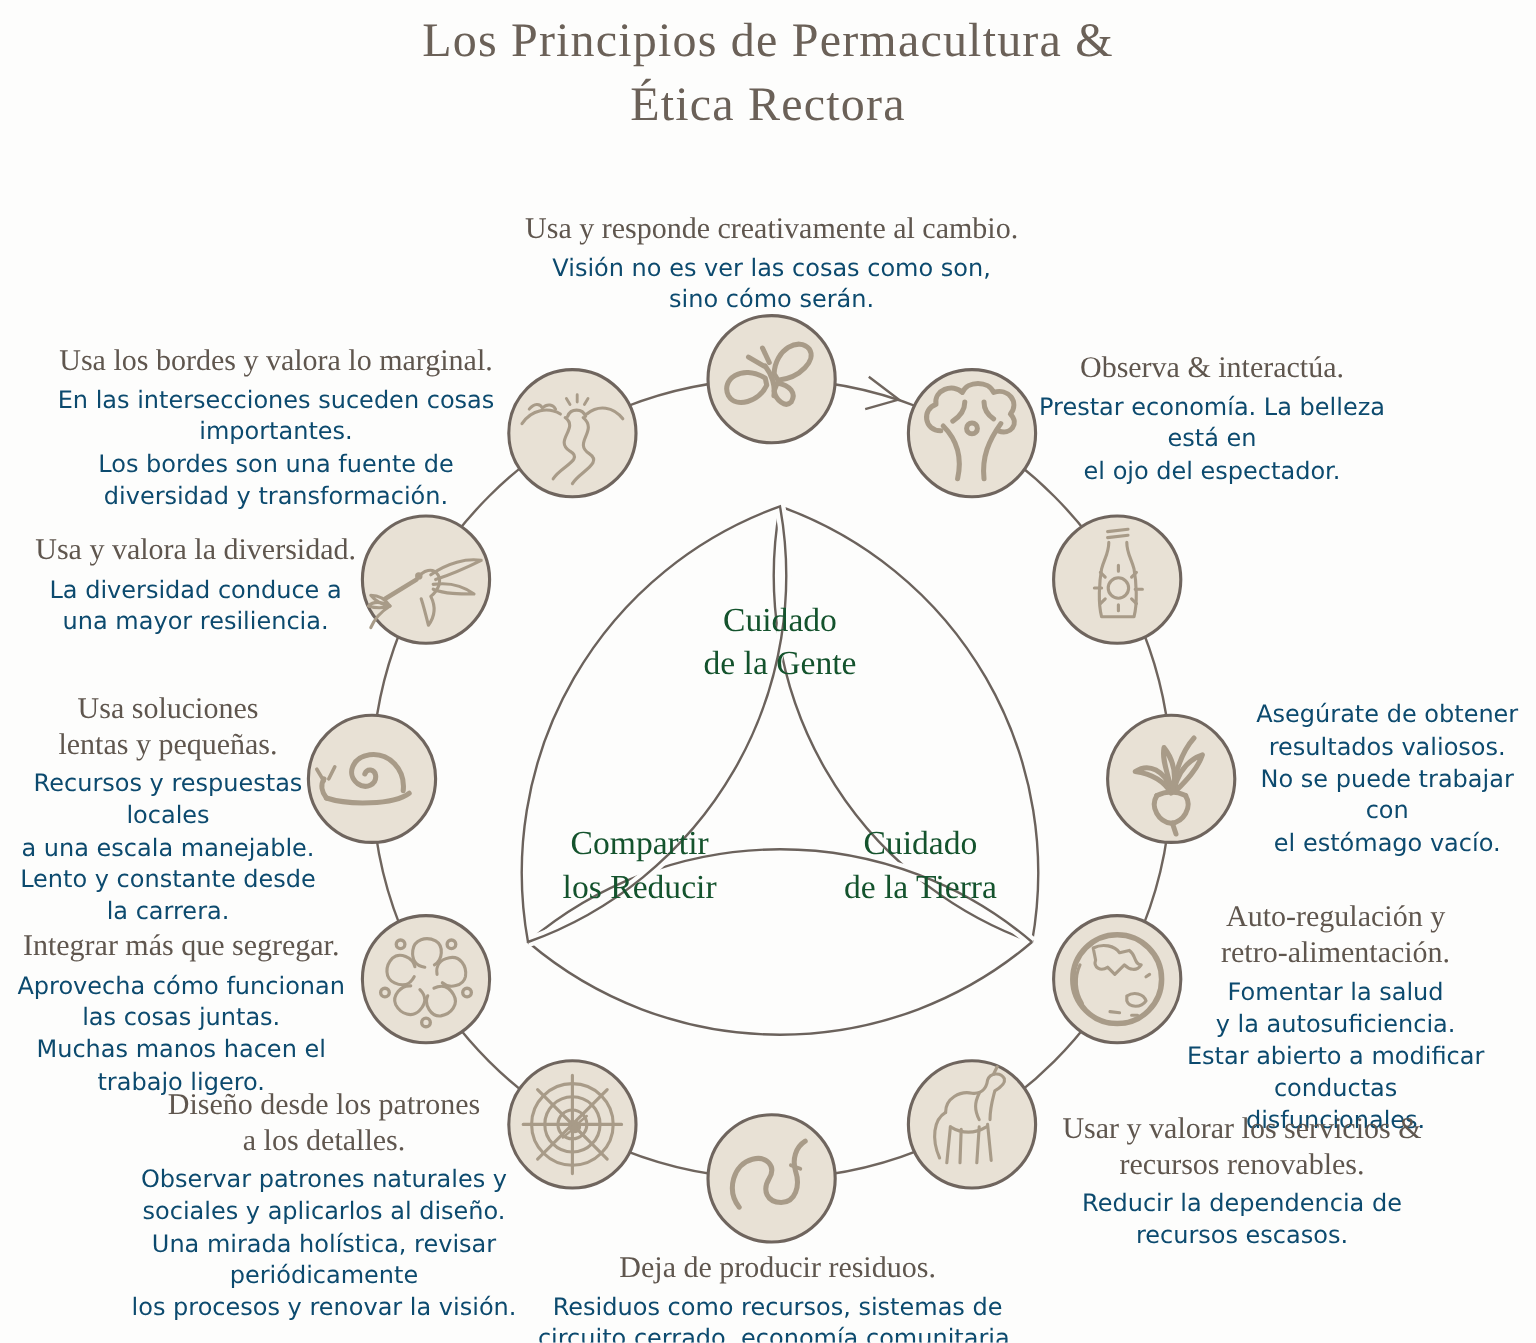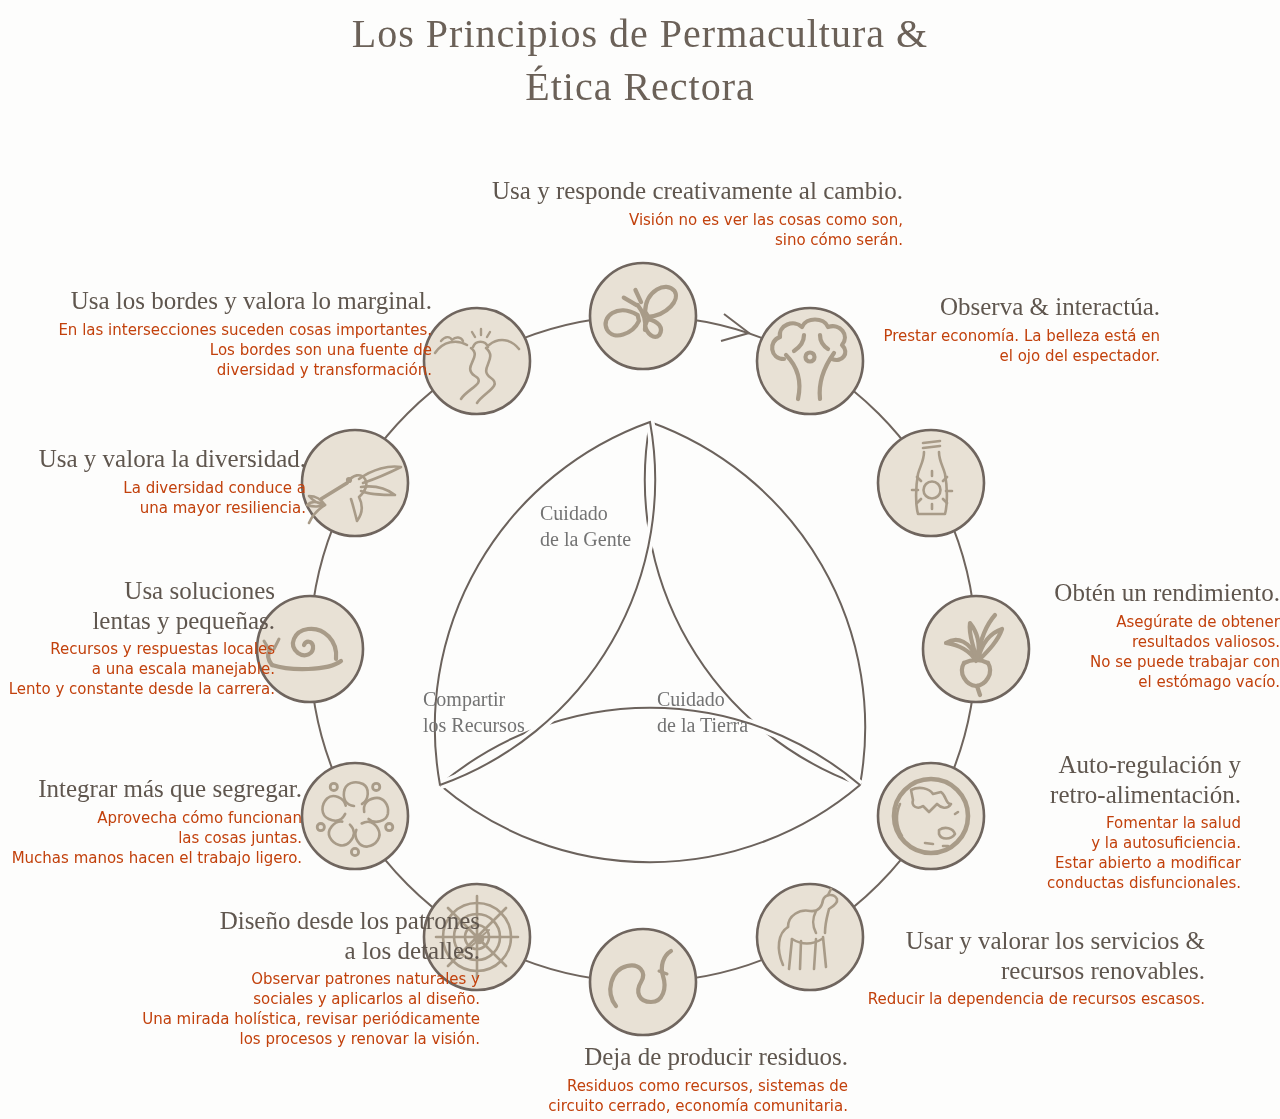--- a/index.html
+++ b/index.html
@@ -1,25 +1,25 @@
 <!DOCTYPE html>
 <html><head>
 <meta charset="utf-8">
 <style>
   html,body{margin:0;padding:0;background:#fdfdfc;}
   #canvas{position:relative;width:1280px;height:1119px;background:#fdfdfc;overflow:hidden;
           font-family:"Liberation Serif",serif;color:#60574e;text-decoration:underline;}
   #diagram-svg{position:absolute;left:0;top:0;}
   .title{position:absolute;left:0;top:8px;width:1280px;text-align:center;
          font-size:40px;line-height:1.32;letter-spacing:1px;color:#6b6158;white-space:pre-line;}
-  .pblock{position:absolute;text-align:right;}
+  .pblock{position:absolute;text-align:center;}
   .phead{font-family:"Liberation Serif",serif;font-size:25px;line-height:1.18;color:#5f564e;white-space:pre-line;}
-  .pdesc{font-family:"DejaVu Sans",sans-serif;font-size:15px;line-height:1.34;color:#c2410c;
+  .pdesc{font-family:"DejaVu Sans",sans-serif;font-size:20px;line-height:1.34;color:#0c4a6e;
          white-space:pre-line;margin-top:4px;}
-  .ethic{position:absolute;text-align:left;font-size:20px;line-height:1.3;color:#737373;white-space:pre-line;}
+  .ethic{position:absolute;text-align:center;font-size:28px;line-height:1.3;color:#14532d;white-space:pre-line;}
   .pb-change{left:383px;top:176px;width:520px}
   .pb-observe{left:860px;top:292px;width:300px}
   .pb-capture{left:1000px;top:445px;width:278px}
   .pb-yield{left:1032px;top:578px;width:248px}
   .pb-selfregulation{left:985px;top:750px;width:256px}
   .pb-renewables{left:865px;top:926px;width:340px}
   .pb-nowaste{left:448px;top:1042px;width:400px}
   .pb-patterns{left:60px;top:906px;width:420px}
   .pb-integrate{left:0px;top:774px;width:302px}
   .pb-slowsmall{left:5px;top:576px;width:270px}
@@ -205,36 +205,35 @@
         <path d="M -36 -20 C -32 -25 -27 -25 -25 -21 M -25 -21 C -21 -25 -16 -24 -14 -20" stroke-width="2.4"></path>
         <path d="M -6 -13 C 6 -4 -16 6 -2 15 C 10 22 -10 28 -16 38"></path>
         <path d="M 9 -13 C 22 -2 0 8 14 17 C 26 25 6 32 0 42"></path>
       </g>
     </g>
   </svg>
 
   <div class="ethic eth-people">Cuidado
 de la Gente</div>
   <div class="ethic eth-resources">Compartir
-los Recursos</div>
+los Reducir</div>
   <div class="ethic eth-earth">Cuidado
 de la Tierra</div>
 
   <div class="pblock pb-change">
     <div class="phead">Usa y responde creativamente al cambio.</div>
     <div class="pdesc">Visión no es ver las cosas como son,
 sino cómo serán.</div>
   </div>
   <div class="pblock pb-observe">
     <div class="phead">Observa &amp; interactúa.</div>
     <div class="pdesc">Prestar economía. La belleza está en
 el ojo del espectador.</div>
   </div>
   <div class="pblock pb-yield">
-    <div class="phead">Obtén un rendimiento.</div>
     <div class="pdesc">Asegúrate de obtener
 resultados valiosos.
 No se puede trabajar con
 el estómago vacío.</div>
   </div>
   <div class="pblock pb-selfregulation">
     <div class="phead">Auto-regulación y
 retro-alimentación.</div>
     <div class="pdesc">Fomentar la salud
 y la autosuficiencia.

